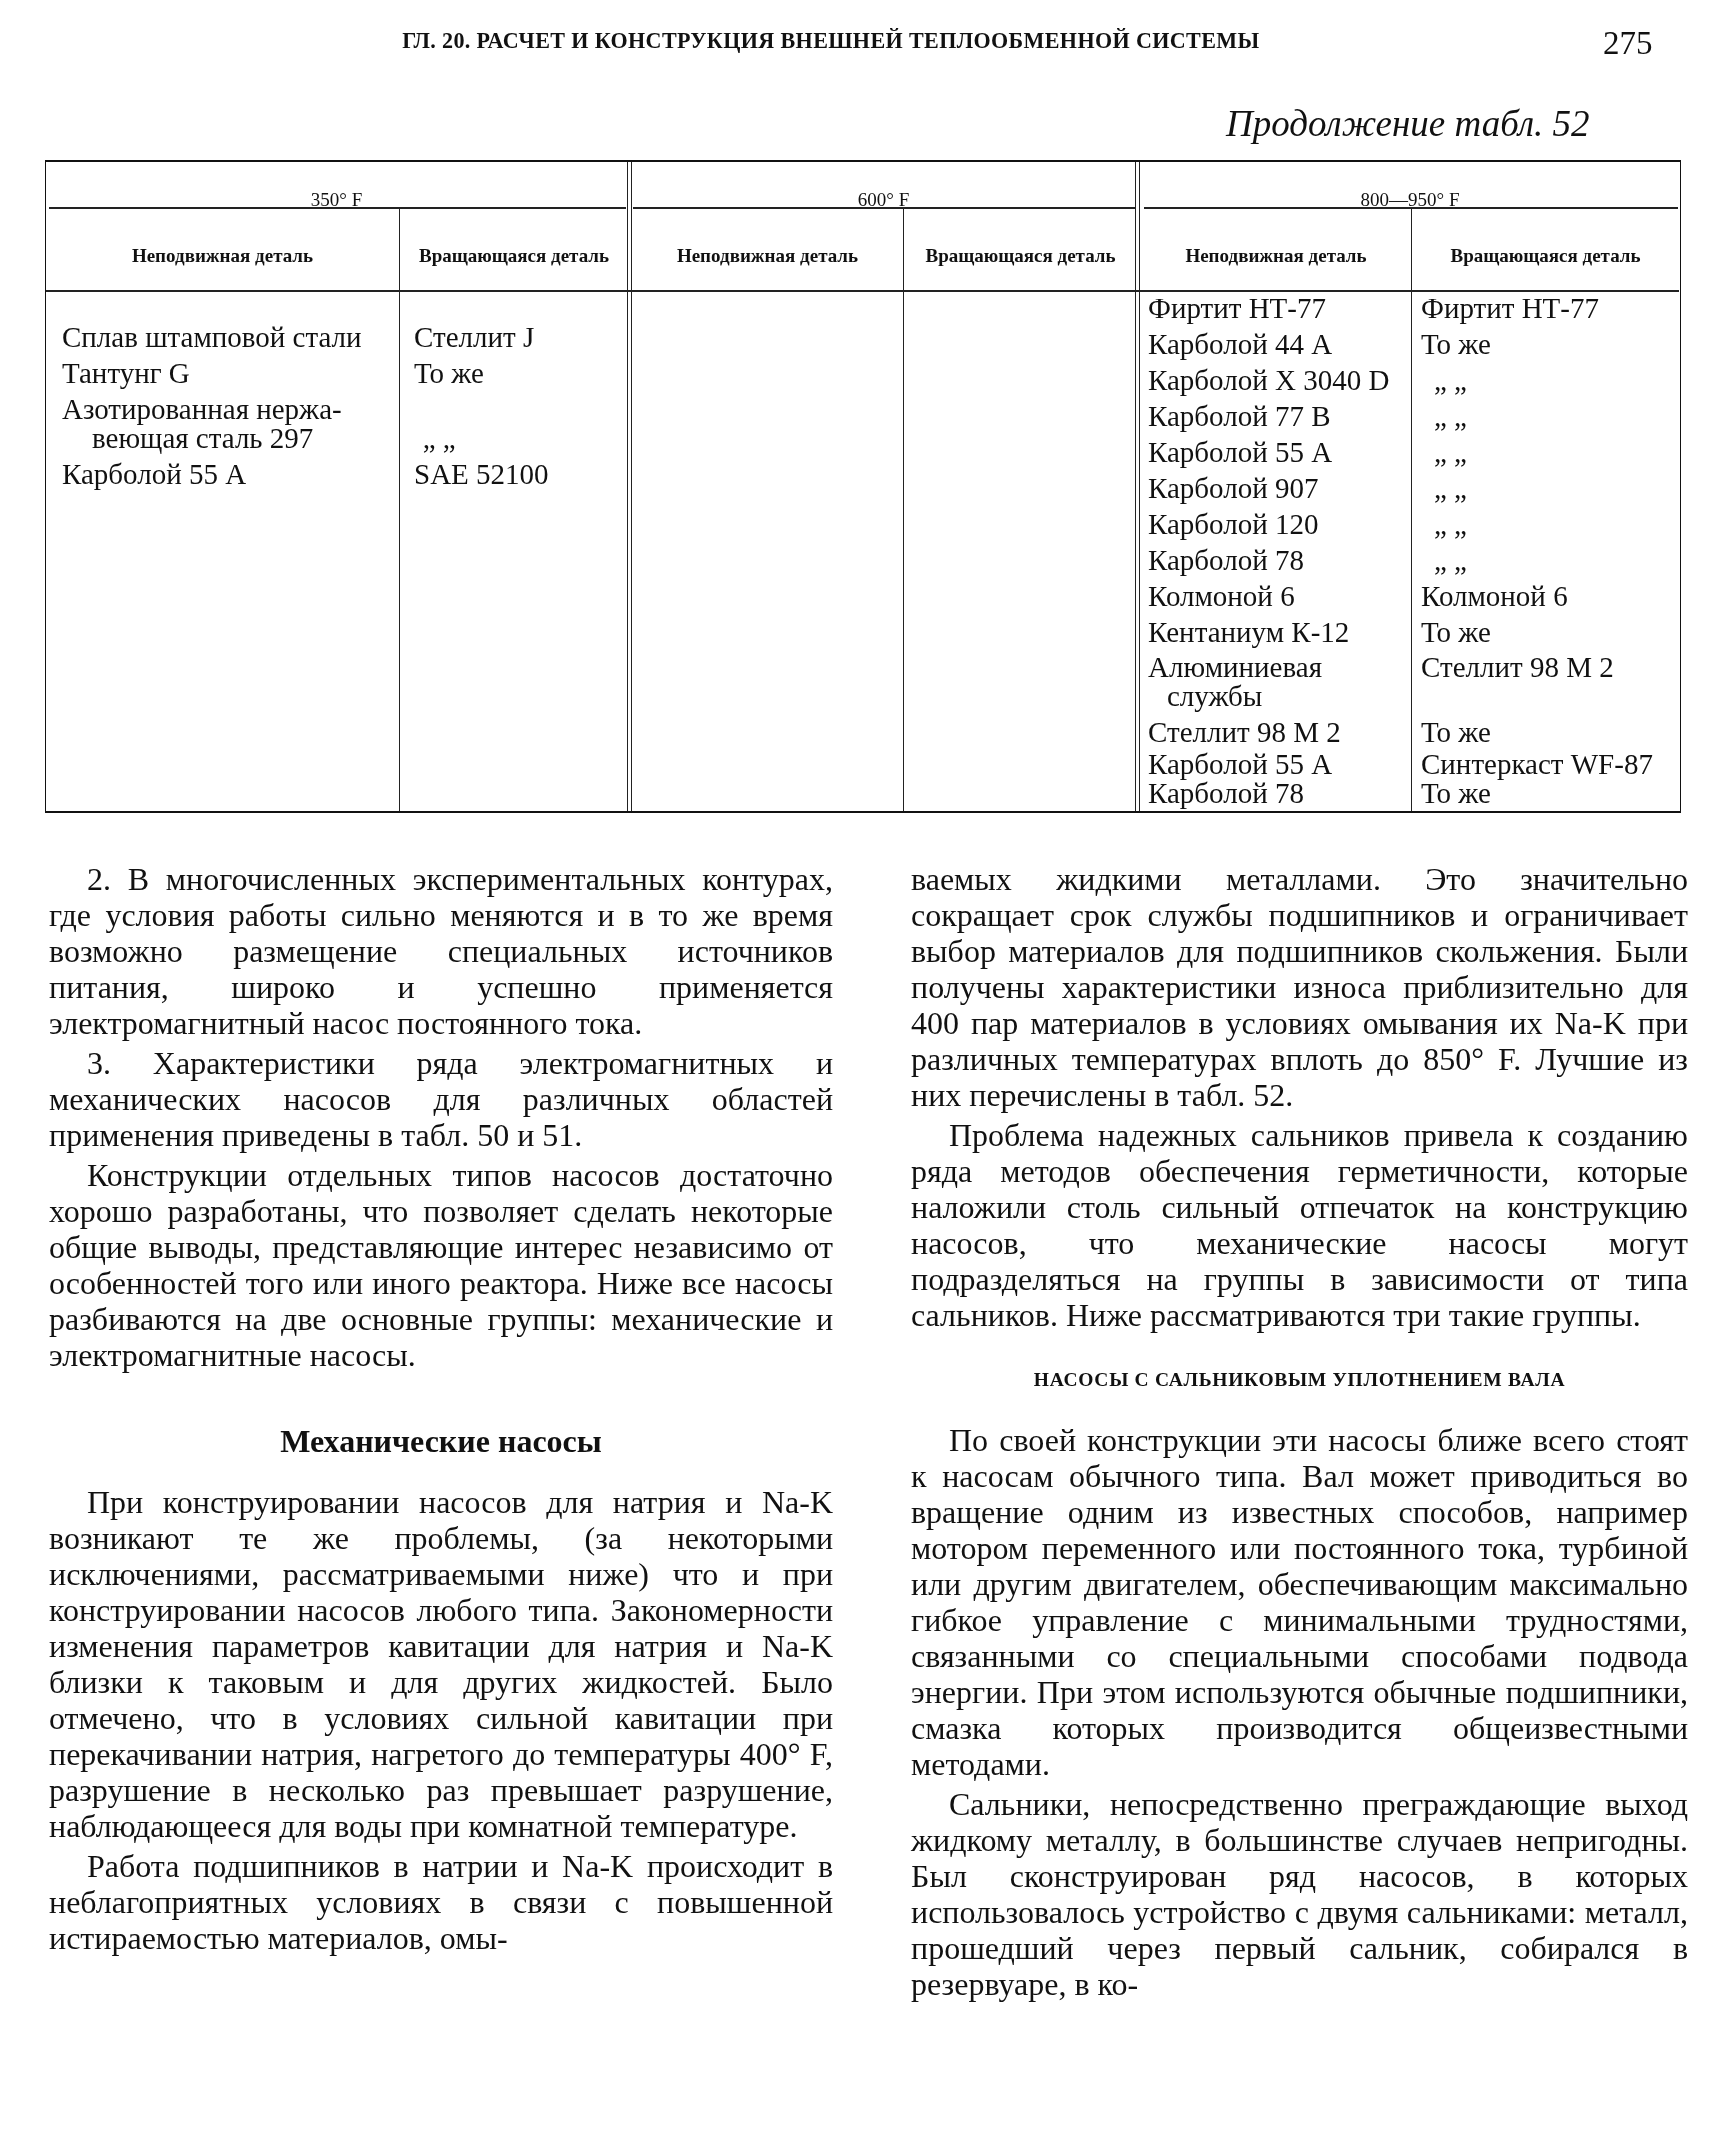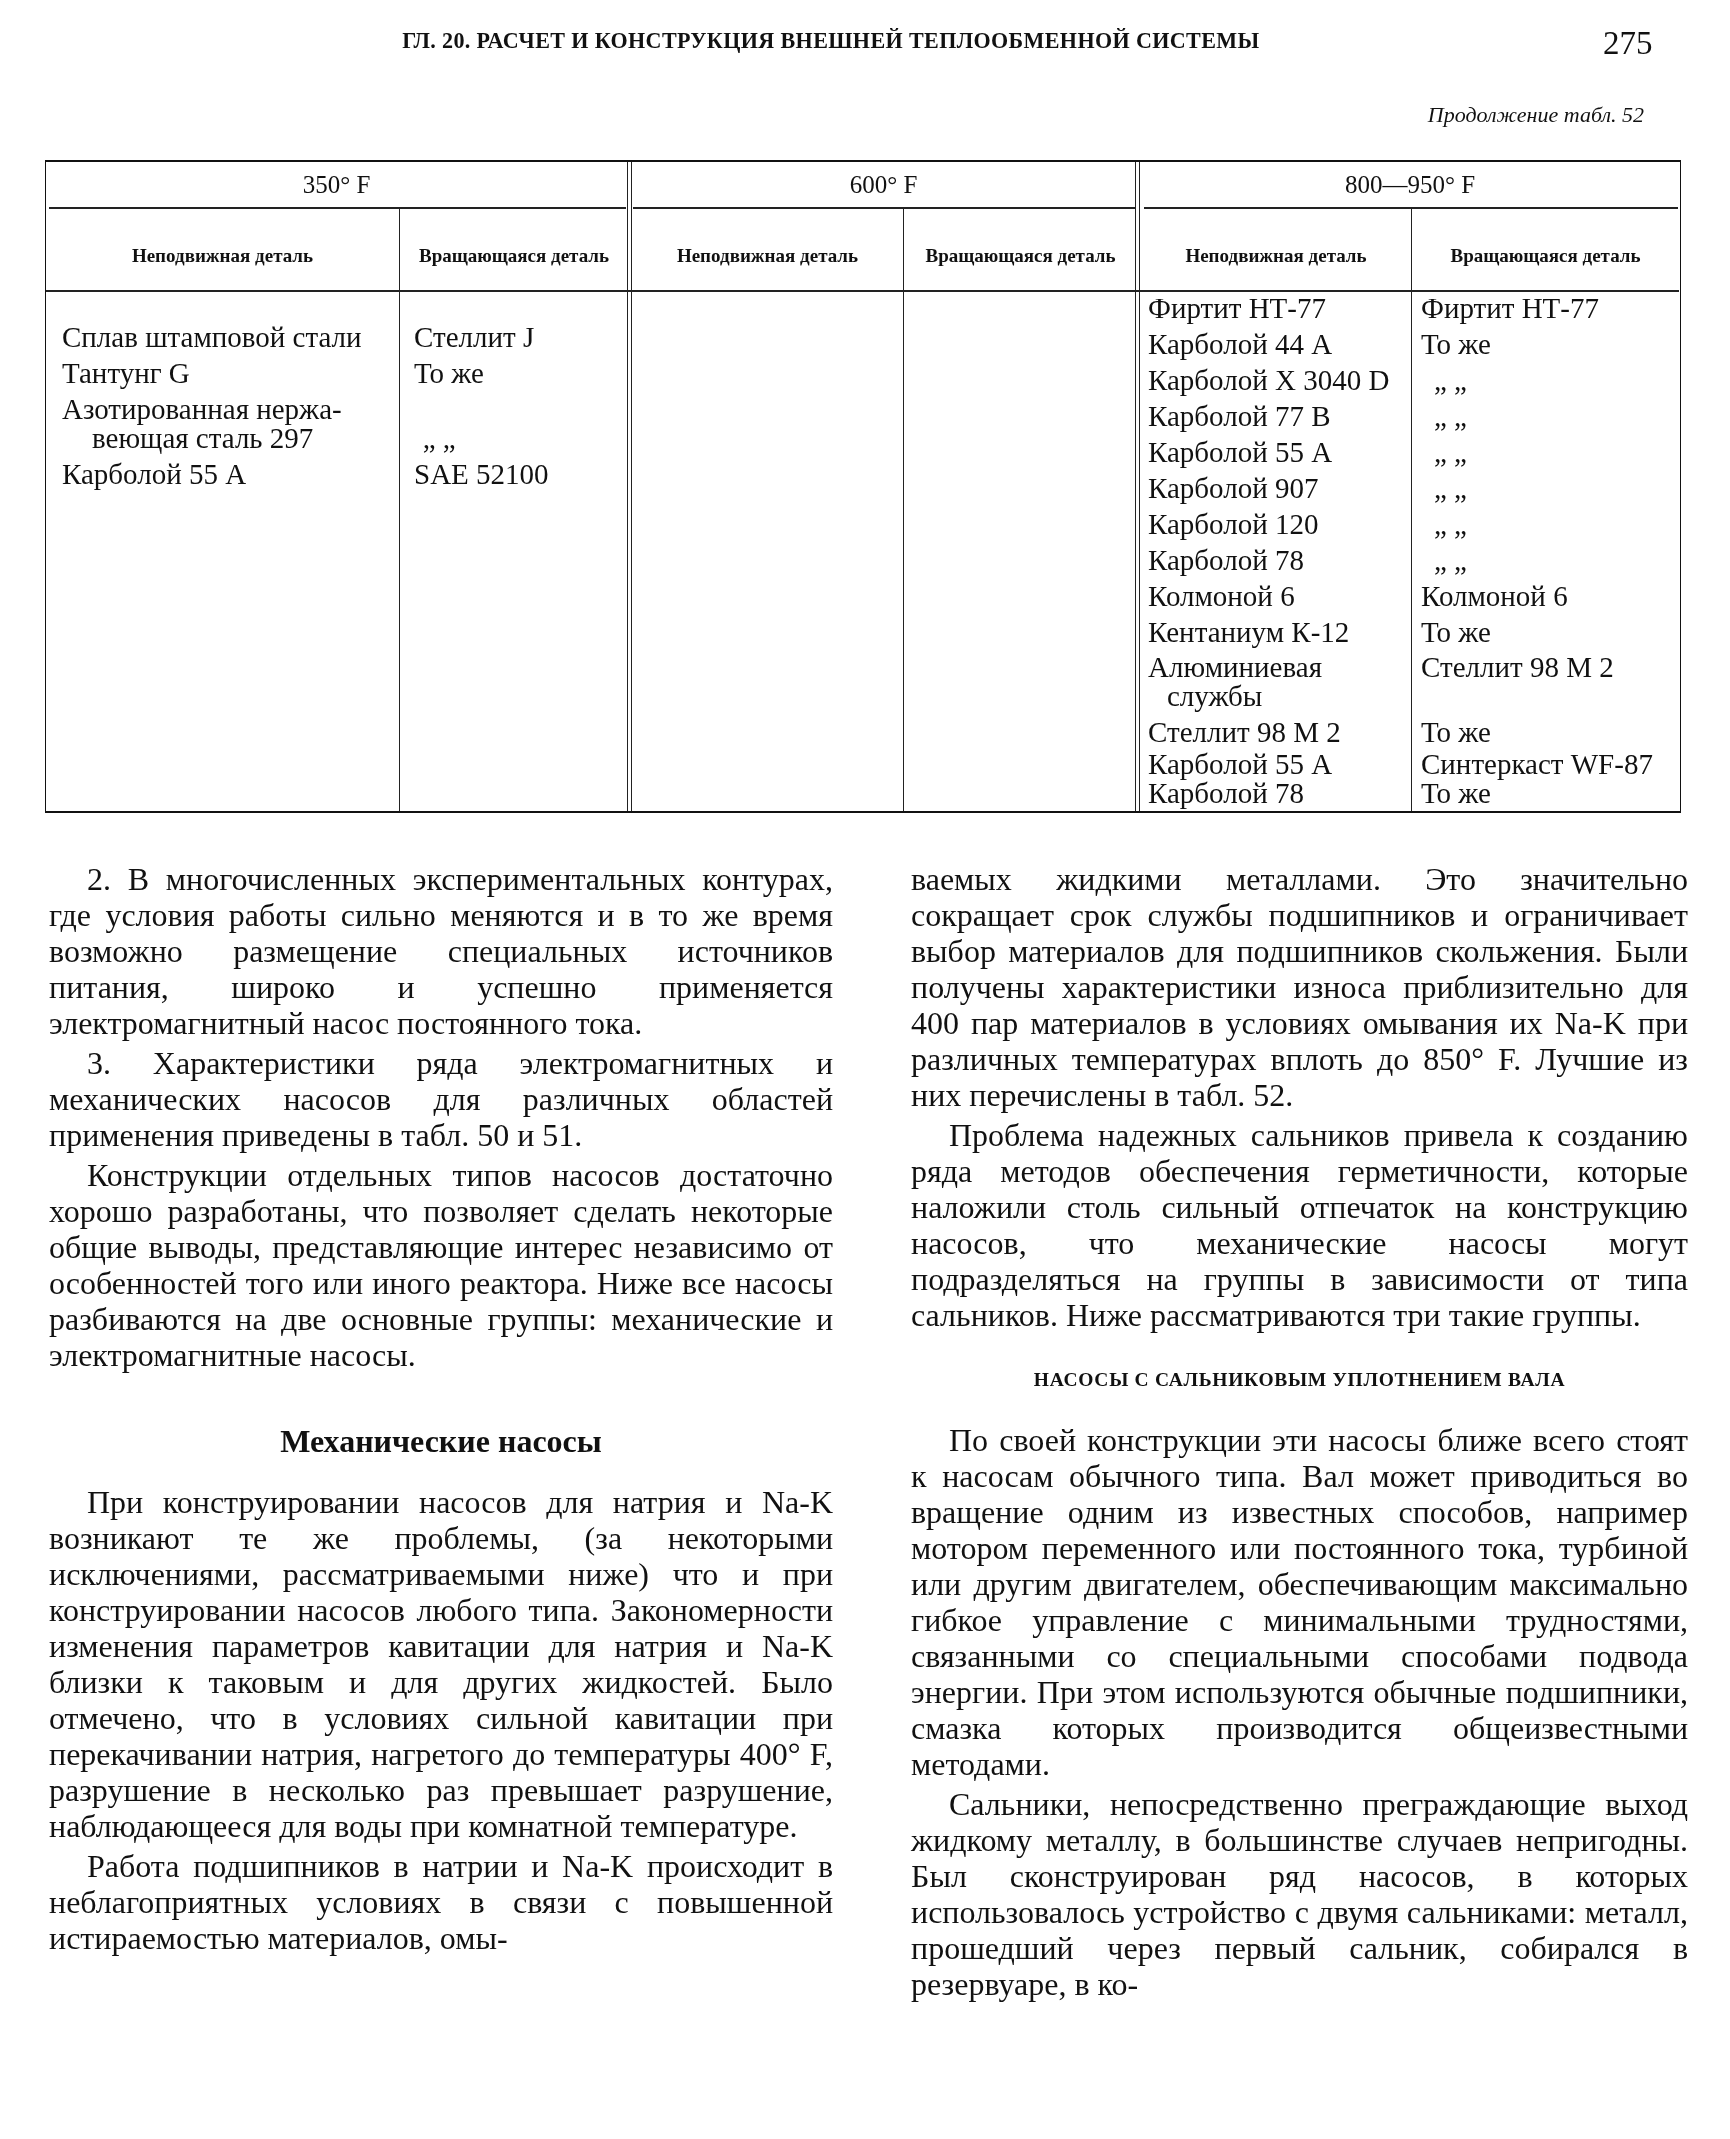--- a/index.html
+++ b/index.html
@@ -2,29 +2,29 @@
 <html style="font-size:11.5px"><head>
 <meta charset="utf-8">
 <style>
   html, body { margin: 0; padding: 0; background: #ffffff; }
   body { width: 1731px; height: 2140px; position: relative; overflow: hidden;
          font-family: "Liberation Serif", "DejaVu Serif", serif; color: #111; }
   .abs { position: absolute; }
   .running-head { top: 27px; left: 393px; width: 952px; font-size: 24px; font-weight: bold;
                   letter-spacing: 0.4px; text-align: center; transform: scaleX(0.92); transform-origin: left; white-space: nowrap; }
   .page-num { top: 24.5px; left: 1603px; font-size: 33px; }
-  .cont-label { top: 102px; left: 1226px; width: 418px; text-align: right; font-style: italic; font-size: 22px; }
+  .cont-label { top: 102px; left: 1226px; width: 418px; font-style: italic; font-size: 37px; }
 
   
   .tbl { top: 160px; left: 45px; width: 1636px; height: 653px; border-top: 2.9px solid #111; border-bottom: 2.9px solid #111;
          border-left: 1.4px solid #111; border-right: 1.4px solid #111; box-sizing: border-box; }
   .vline { position: absolute; top: 0; bottom: 0; border-left: 1.4px solid #222; }
   .vline.dbl { border-left: 1.4px solid #222; width: 2.9px; border-right: 1.4px solid #222; }
   .hline { position: absolute; height: 0; border-top: 2.2px solid #222; }
-  .grp-h { position: absolute; top: 5px; height: 36px; text-align: center; font-size: 25px; line-height: 36px; }
+  .grp-h { position: absolute; top: 20px; height: 36px; text-align: center; font-size: 19px; line-height: 36px; }
   .col-h { position: absolute; top: 58px; height: 72px; display: flex; align-items: center; justify-content: center;
            text-align: center; font-size: 19px; font-weight: bold; line-height: 21.6px; }
   .cell-list { position: absolute; font-size: 29px; line-height: 36px; }
   .cell-list div { white-space: nowrap; }
   .indent { padding-left: 30px; }
   .tight { line-height: 29px; }
 
   
   .col-text { font-size: 32px; line-height: 36px; text-align: justify; }
   .col-text p { margin: 4px; text-indent: 38px; }

